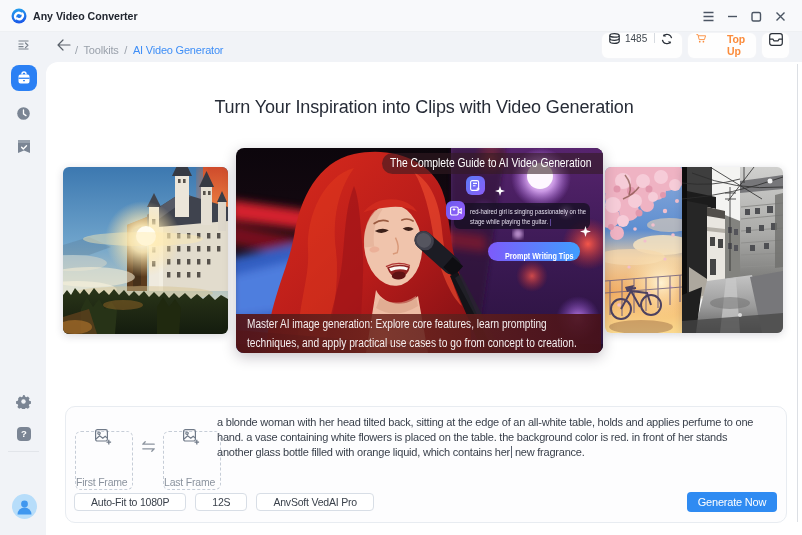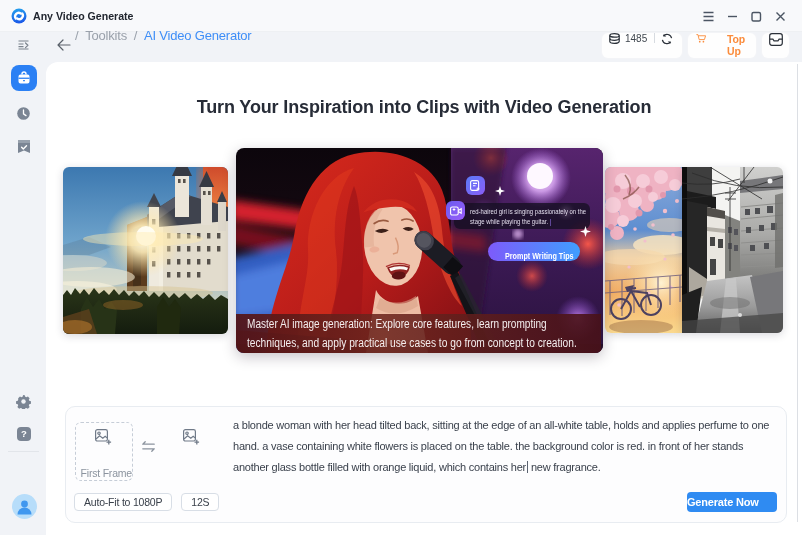--- a/index.html
+++ b/index.html
@@ -1,52 +1,52 @@
 <!DOCTYPE html>
 <html><head><meta charset="utf-8"><style>
 html,body{margin:0;padding:0;width:802px;height:535px;overflow:hidden;font-family:"Liberation Sans",sans-serif;background:#f1f3f7;position:relative}
 *{box-sizing:border-box}
 .abs{position:absolute}
 #titlebar{position:absolute;left:0;top:0;width:802px;height:32px;background:#f8f9fb;border-bottom:1px solid #eef0f3}
 #appname{position:absolute;left:33px;top:10px;font-weight:bold;font-size:10.6px;color:#21262f}
 #crumbs{position:absolute;left:0;top:32px;width:802px;height:30px;background:#f1f3f7}
 #main{position:absolute;left:46px;top:62px;width:756px;height:473px;background:#ffffff;border-radius:12px 0 0 0}
-#h1{position:absolute;left:46px;top:97px;width:756px;text-align:center;font-weight:bold;font-size:18px;letter-spacing:-.13px;color:#272c37;white-space:nowrap}
+#h1{position:absolute;left:46px;top:97px;width:756px;text-align:center;font-weight:normal;font-size:18px;letter-spacing:-.13px;color:#272c37;white-space:nowrap}
 .winico{stroke:#4b5563;stroke-width:1.4;fill:none}
 #scrollline{position:absolute;left:796.5px;top:64px;width:1px;height:458px;background:#dcdfe4}
 
 #panel{position:absolute;left:65px;top:406px;width:722px;height:117px;background:#fdfdfe;border:1px solid #e8ecf1;border-radius:10px}
-.framebox{position:absolute;top:15px;width:58px;height:59px;border:1px dashed #c6cdd7;border-radius:6px;text-align:right}
+.framebox{position:absolute;top:24px;width:58px;height:59px;border:1px dashed #c6cdd7;border-radius:6px;text-align:left}
 .framebox .lbl{position:absolute;left:0;right:0;top:44px;font-size:10.5px;letter-spacing:-.2px;color:#8b939e}
-#prompt{position:absolute;left:233px;top:414.5px;font-size:11px;letter-spacing:-.22px;line-height:21px;color:#3a414c;white-space:nowrap}
+#prompt{position:absolute;left:217px;top:414.5px;font-size:11px;letter-spacing:-.22px;line-height:15px;color:#3a414c;white-space:nowrap}
 .pillrow{position:absolute;left:8px;top:86px;display:flex;gap:9px}
-.pill{height:18px;border:1px solid #d8dee6;border-radius:4px;background:#fff;font-size:10.5px;color:#3a414b;display:flex;align-items:center;padding:0 9px;letter-spacing:-.2px}
+.pill{height:18px;border:1px solid #d8dee6;border-radius:4px;background:#fff;font-size:10.5px;color:#3a414b;display:flex;align-items:center;padding:0 16px;letter-spacing:-.2px}
 #credits{position:absolute;right:108px;top:89px;font-size:11px;letter-spacing:-.3px;color:#a2aab4}
-#genbtn{position:absolute;left:621px;top:85px;width:90px;height:20px;background:#2f8bf2;border-radius:4px;color:#fff;font-weight:bold;font-size:11px;letter-spacing:-.2px;text-align:left;line-height:20px}
+#genbtn{position:absolute;left:621px;top:85px;width:90px;height:20px;background:#2f8bf2;border-radius:4px;color:#fff;font-weight:normal;font-size:11px;letter-spacing:-.2px;text-align:center;line-height:20px}
 
 .toppill{position:absolute;top:33px;height:25px;background:#fefefe;border-radius:6px;display:flex;align-items:flex-start;box-shadow:0 0 0 1px #f3f4f7}
 
 #castle{position:absolute;left:63px;top:167px;width:165px;height:167px;border-radius:6px;overflow:hidden;box-shadow:0 2px 8px rgba(40,40,60,.18)}
 #card{position:absolute;left:236px;top:148px;width:367px;height:205px;border-radius:8px;overflow:hidden;box-shadow:0 4px 14px rgba(30,20,40,.25)}
 #blossom{position:absolute;left:605px;top:167px;width:77px;height:166px;border-radius:6px 0 0 6px;overflow:hidden;box-shadow:0 2px 8px rgba(40,40,60,.18)}
 #alley{position:absolute;left:682px;top:167px;width:101px;height:166px;border-radius:0 6px 6px 0;overflow:hidden;box-shadow:0 2px 8px rgba(40,40,60,.18)}
 
 #banner{position:absolute;left:146px;top:5px;width:221px;height:21px;background:rgba(52,28,34,.58);border-radius:11px 0 0 11px;color:#fff;overflow:hidden}
 #banner span{display:inline-block;font-size:12.5px;transform:scaleX(.824);transform-origin:0 50%;white-space:nowrap;margin-left:8px;line-height:21px}
 #maroon{position:absolute;left:0;top:166px;width:365px;height:39px;background:linear-gradient(90deg,rgba(84,20,22,.93),rgba(110,38,30,.88) 40%,rgba(72,18,26,.92));color:#f4eeee}
 .mline{position:absolute;left:11px;white-space:nowrap;font-size:12px;transform-origin:0 50%}
 #bubble{position:absolute;left:218px;top:55px;width:136px;height:26px;background:rgba(22,15,34,.78);border-radius:6px;color:#d5cfe2}
 #bubble .t{position:absolute;left:16px;top:3.5px;font-size:7px;line-height:10px;white-space:nowrap;transform:scaleX(.85);transform-origin:0 0;color:#e2ddec}
 #tipsbtn{position:absolute;left:252px;top:94px;width:92px;height:19px;border-radius:10px;background:linear-gradient(90deg,#7d5bfb,#3f9efe);color:#fff;display:flex;align-items:flex-end}
 #tipsbtn span{font-weight:bold;font-size:9px;transform:scaleX(.8);transform-origin:0 50%;white-space:nowrap}
 .aiico{position:absolute;width:19px;height:19px;border-radius:6px;background:linear-gradient(135deg,#5a7bf7,#8a5cf6)}
 </style></head><body>
 <div id="main"></div>
 <div id="titlebar"></div>
-<div id="appname">Any Video Generate</div>
+<div id="appname">Any Video Converter</div>
 <div id="crumbs"></div>
 <div id="h1">Turn Your Inspiration into Clips with Video Generation</div>
 <div id="scrollline"></div>
 <div id="castle">
 <svg width="165" height="167" viewBox="0 0 165 167">
  <defs>
   <linearGradient id="sky" x1="0" y1="0" x2="0" y2="1">
           <stop offset="0" stop-color="#3c78b0"></stop>
           <stop offset=".45" stop-color="#6ea3cb"></stop>
           <stop offset=".8" stop-color="#c8cfc2"></stop>
@@ -375,20 +375,21 @@
   <rect x="180" y="79" width="56" height="18" rx="9" fill="#1c1c24"></rect>
   <rect x="180" y="79" width="20" height="18" rx="9" fill="#40404c"></rect>
   <rect x="182" y="81" width="15" height="14" rx="7" fill="#55555f"></rect>
   <rect x="222" y="81" width="14" height="14" fill="#0e0e12"></rect>
  </g>
  <path d="M222 124 L258 205 L247 205 L214 128z" fill="#131318"></path>
  <path d="M225 126 L266 205 L259 205 L219 130z" fill="#26262e" opacity=".7"></path>
  <path d="M0 182 L120 192 L120 205 L0 205z" fill="#4e1016" opacity=".65"></path>
  <path d="M0 196 L367 196 L367 205 L0 205z" fill="#1c0a10" opacity=".5"></path>
 </svg>
+<div id="banner"><span>The Complete Guide to AI Video Generation</span></div>
 <div class="aiico" style="left:230px;top:28px"></div>
 <svg class="abs" style="left:234px;top:32px" width="11" height="11" viewBox="0 0 11 11">
       <g stroke="#fff" stroke-width="1.1" fill="none">
         <rect x=".6" y=".6" width="8" height="9.8" rx="1.6"></rect>
         <path d="M3 3.4h4M3 5.8h2.5"></path>
       </g>
       <path d="M8 7.5v3M6.5 9h3" stroke="#fff" stroke-width="1.1"></path>
     </svg>
 <svg class="abs" style="left:259px;top:38px" width="10" height="10" viewBox="0 0 10 10">
       <path d="M5 0 L6.2 3.8 L10 5 L6.2 6.2 L5 10 L3.8 6.2 L0 5 L3.8 3.8z" fill="#fff"></path>
@@ -418,23 +419,27 @@
     </div>
 <div id="maroon">
  <div class="mline" style="top:3px;transform:scaleX(.838)">Master AI image generation: Explore core features, learn prompting</div>
  <div class="mline" style="top:22px;transform:scaleX(.851)">techniques, and apply practical use cases to go from concept to creation.</div>
 </div>
 </div>
 <div id="panel">
   <div class="framebox" style="left:9px">
       <div class="lbl">First Frame</div>
     </div>
+  <div class="framebox" style="left:97px">
+      <div class="lbl">Last Frame</div>
+    </div>
   <div class="pillrow">
       <div class="pill">Auto-Fit to 1080P</div>
       <div class="pill">12S</div>
+      <div class="pill">AnvSoft VedAI Pro</div>
     </div>
   <div id="genbtn">Generate Now</div>
 </div>
 <div id="prompt">a blonde woman with her head tilted back, sitting at the edge of an all-white table, holds and applies perfume to one<br>hand. a vase containing white flowers is placed on the table. the background color is red. in front of her stands<br>another glass bottle filled with orange liquid, which contains her<span style="border-left:1px solid #5a6270;margin-left:1px"></span> new fragrance.</div>
 
 <svg class="abs" style="left:699px;top:10px" width="92" height="13" viewBox="0 0 92 13">
  <g class="winico">
       <path d="M4.5 2.5h10M4.5 6.5h10M4.5 10.5h10"></path>
       <path d="M29 6.5h9"></path>
       <rect x="53" y="2.5" width="8.5" height="8.5" rx="1.5"></rect>
@@ -450,21 +455,21 @@
       </linearGradient>
     </defs>
  <circle cx="16" cy="16" r="15" fill="url(#lg)"></circle>
  <path d="M9.5 21 A 7.2 7.2 0 0 1 19.5 11" stroke="#fff" stroke-width="4.6" fill="none" stroke-linecap="round"></path>
  <path d="M22.5 11 A 7.2 7.2 0 0 1 12.5 21" stroke="#fff" stroke-width="4.6" fill="none" stroke-linecap="round"></path>
 </svg>
 
 <svg class="abs" style="left:56px;top:39px" width="15" height="12" viewBox="0 0 15 12">
     <path d="M7 1L2 6l5 5M2.2 6H14" stroke="#5a616a" stroke-width="1.2" fill="none" stroke-linecap="round" stroke-linejoin="round"></path>
   </svg>
-<div class="abs" style="left:75px;top:28px;font-size:13px;letter-spacing:-.2px;color:#9aa1ab">/&nbsp;&nbsp;Toolkits&nbsp;&nbsp;/&nbsp;&nbsp;<span style="color:#3e8ef7">AI Video Generator</span></div>
+<div class="abs" style="left:75px;top:44px;font-size:11px;letter-spacing:-.2px;color:#9aa1ab">/&nbsp;&nbsp;Toolkits&nbsp;&nbsp;/&nbsp;&nbsp;<span style="color:#3e8ef7">AI Video Generator</span></div>
 
 <svg class="abs" style="left:18px;top:40px" width="11" height="10" viewBox="0 0 11 10">
     <g stroke="#7a828c" stroke-width="1.2" fill="none">
       <path d="M.5 1h10M.5 9h10M.5 4h5M.5 6.7h5"></path>
       <path d="M7.5 3l2.4 2.3L7.5 7.6" stroke-linecap="round" stroke-linejoin="round"></path>
     </g>
   </svg>
 <div class="abs" style="left:11px;top:65px;width:26px;height:26px;border-radius:8px;background:#2b80f4"></div>
 <svg class="abs" style="left:16px;top:70px" width="16" height="16" viewBox="0 0 16 16">
     <g fill="#fff">

